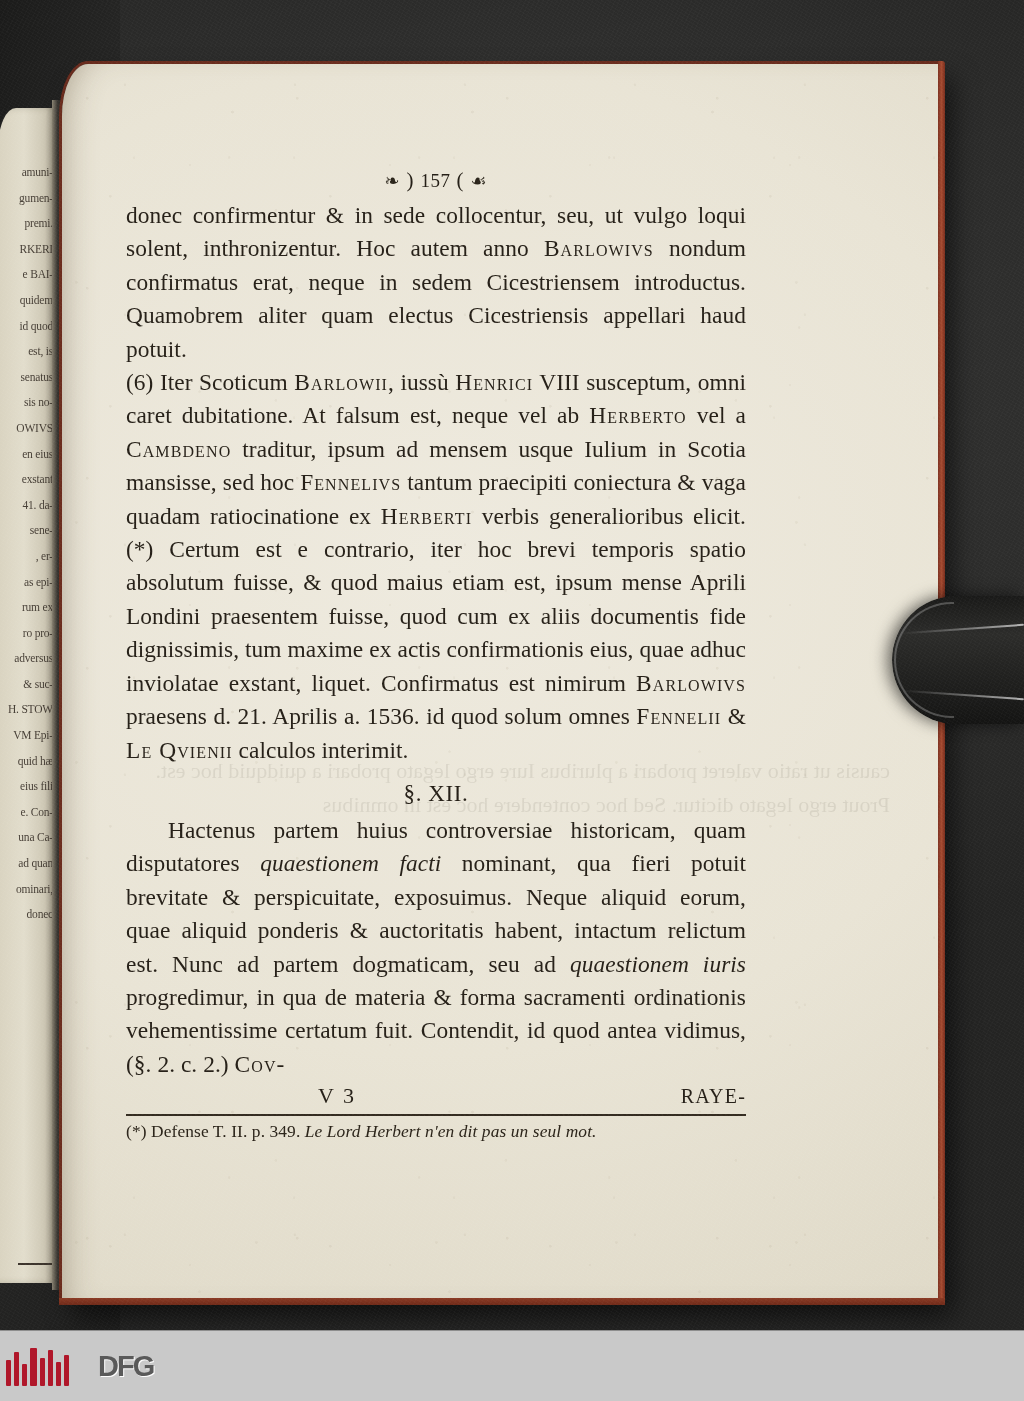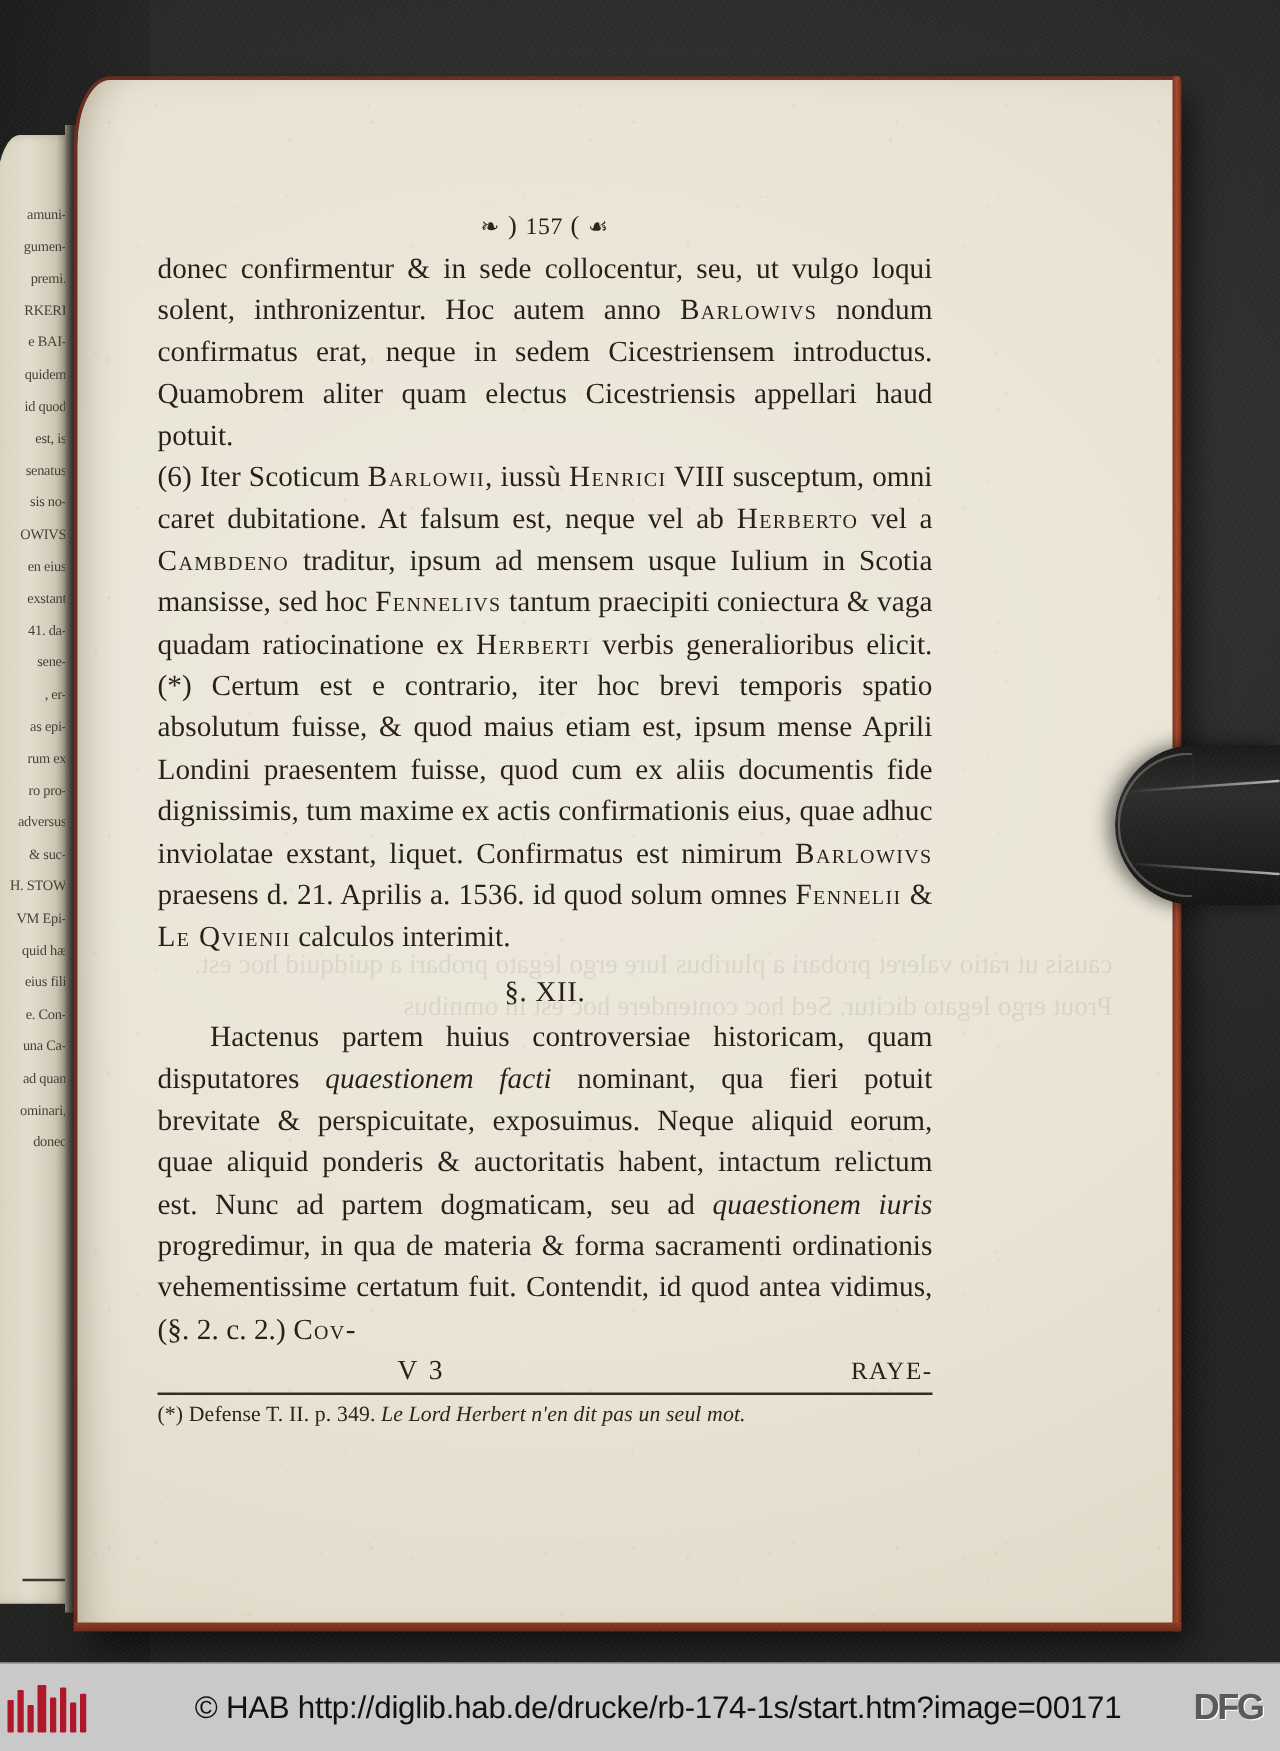--- a/index.html
+++ b/index.html
@@ -385,15 +385,14 @@
   <div id="hab-logo">
     <i style="height:26px"></i>
       <i style="height:34px"></i>
       <i style="height:22px"></i>
       <i style="height:38px;width:7px"></i>
       <i style="height:28px"></i>
       <i style="height:36px"></i>
       <i style="height:24px"></i>
       <i style="height:31px"></i>
   </div>
-  <div id="footer-url">© HAB http://diglib.hab.de/drucke/rb-174-1s/start.htm?image=00171</div>
   <div id="dfg-logo">DFG</div>
 </div>
 
 </body></html>

